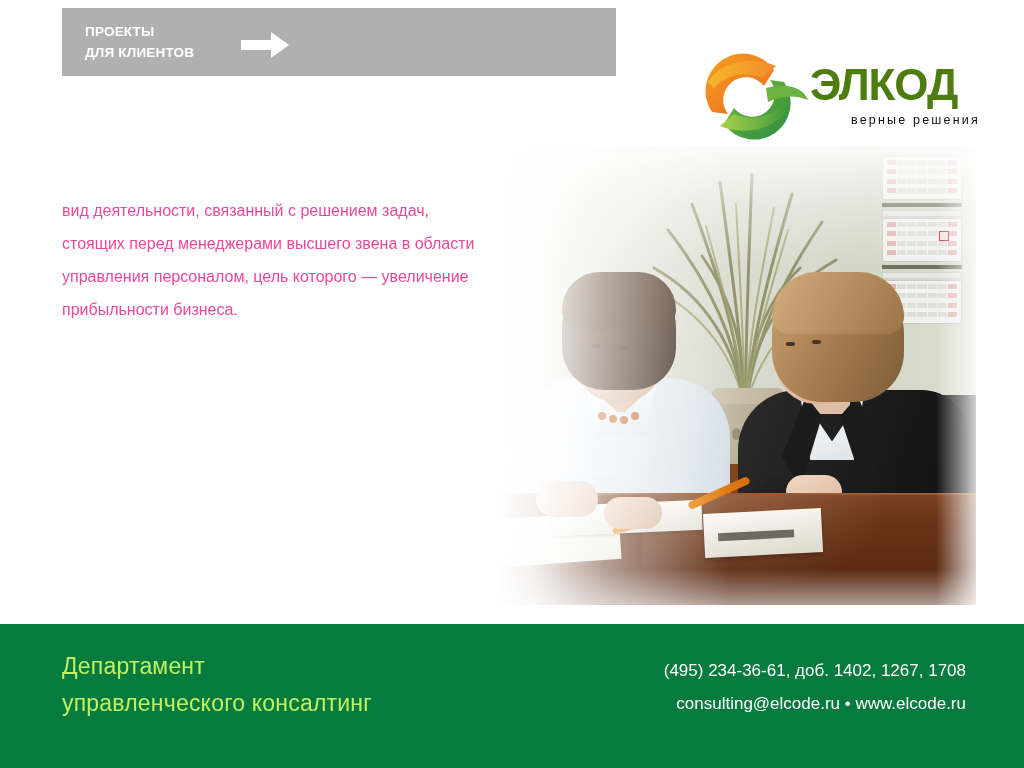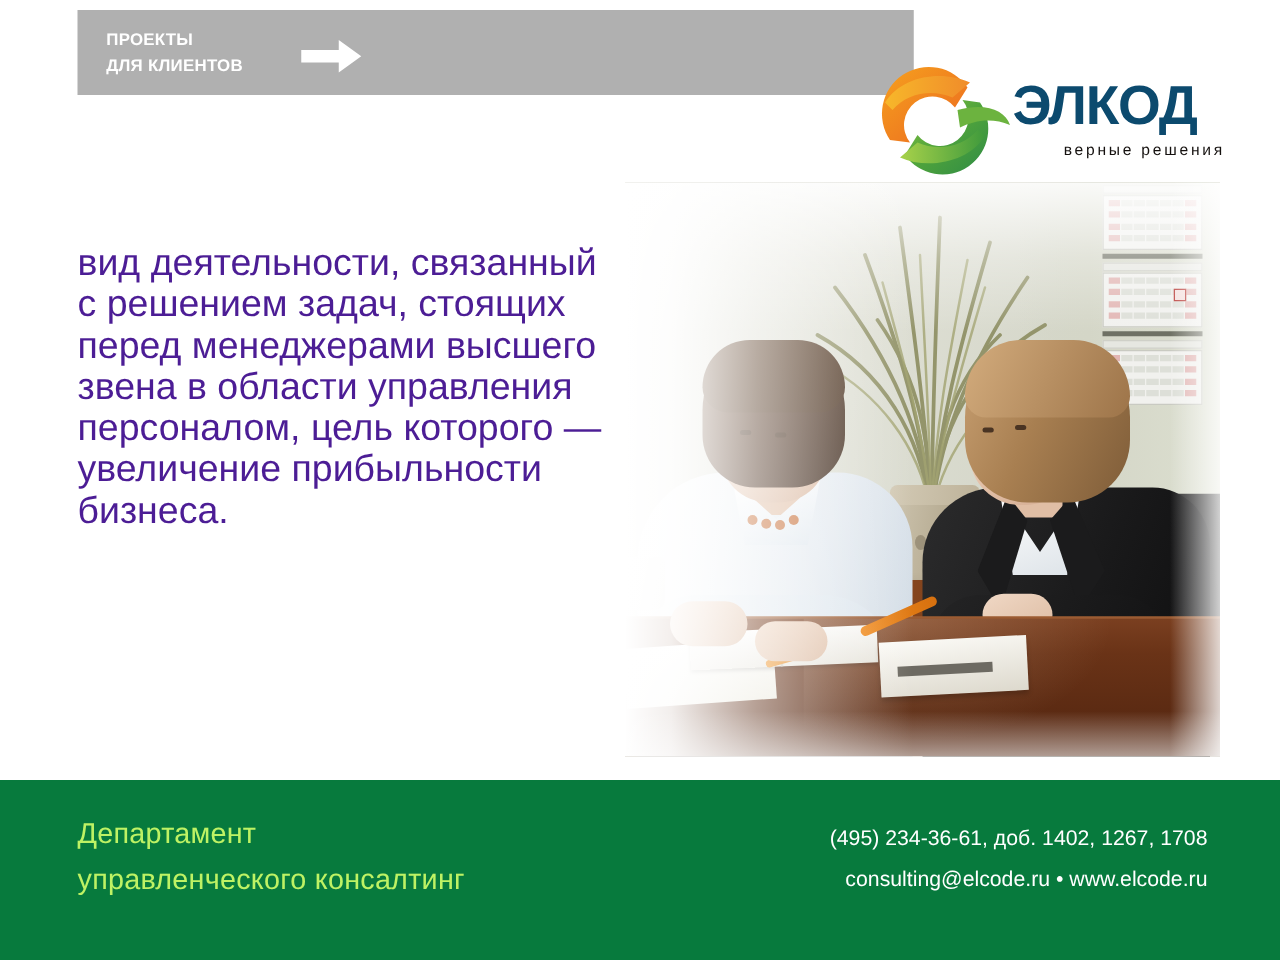--- a/index.html
+++ b/index.html
@@ -8,21 +8,21 @@
   body {
     font-family: "Liberation Sans", "DejaVu Sans", sans-serif;
     background:#ffffff;
     overflow:hidden;
     position:relative;
   }
   .slide { position:relative; width:1024px; height:768px; background:#fff; overflow:hidden; }
 
   
   .header-banner{
-    position:absolute; left:62px; top:8px; width:669px; height:68px;
+    position:absolute; left:62px; top:8px; width:554px; height:68px;
     background:#b0b0b0;
     display:flex; align-items:center;
   }
   .hb-left{
     margin-left:23px; width:150px;
     color:#ffffff; font-weight:bold; font-size:13.5px; line-height:21px;
     letter-spacing:.2px;
   }
   .hb-left div{ white-space:nowrap; }
   .hb-arrow{
@@ -38,39 +38,39 @@
   
   .logo{
     position:absolute; left:688px; top:52px; width:292px; height:92px;
   }
   .logo-mark{ position:absolute; left:0; top:0; width:122px; height:88px; }
   .logo-text{
     position:absolute; left:122px; top:10px; width:170px;
   }
   .logo-word{
     font-family:"Liberation Sans","DejaVu Sans",sans-serif;
-    font-size:44px; font-weight:bold; color:#0c4a6e; letter-spacing:-1px;
+    font-size:44px; font-weight:bold; color:#4d7c0f; letter-spacing:-1px;
     line-height:46px; white-space:nowrap;
   }
   .logo-tag{
     font-size:12.5px; color:#15110f; letter-spacing:2.2px; white-space:nowrap;
     text-align:right; margin-top:5px; font-weight:normal;
   }
 
   
   .title{
     position:absolute; left:62px; top:133px; width:620px;
     font-size:31px; font-weight:bold; color:#1a9626; letter-spacing:.2px;
     white-space:nowrap;
   }
 
   
   .body-text{
     position:absolute; left:62px; top:194px; width:420px;
-    font-size:30px; line-height:33px; color:#4c1d95;
+    font-size:16px; line-height:33px; color:#ec4899;
   }
 
   
   .photo{
     position:absolute; left:500px; top:146px; width:476px; height:459px;
     overflow:hidden; background:#cfd0c6;
   }
   .photo-inner{ position:absolute; inset:0; }
 
   .ph-wall{

